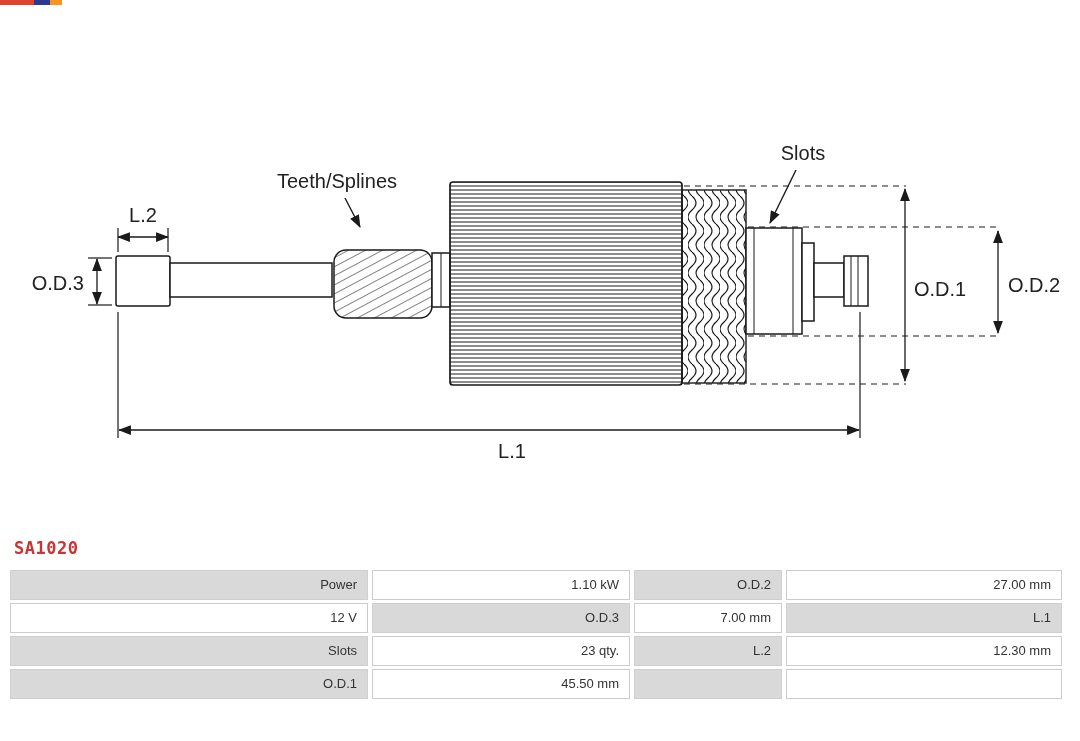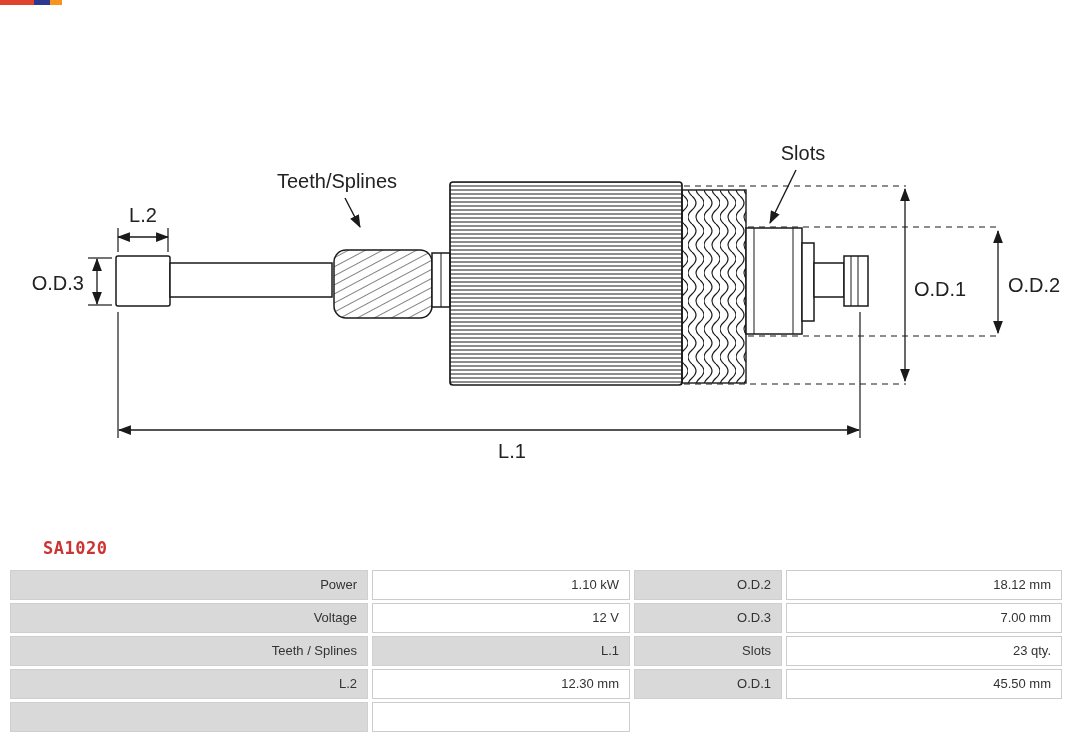--- a/index.html
+++ b/index.html
@@ -13,21 +13,21 @@
   .logo-b { width:16px; background:#2b3990; }
   .logo-c { width:12px; background:#f7941d; }
 
   .diagram { position:absolute; top:0; left:0; width:1080px; height:520px; }
   .diagram svg { display:block; }
   .diagram text { font-family:"Liberation Sans", sans-serif; font-size:20px; fill:#222; }
 
   .part-number {
     position:absolute; left:14px; top:538px;
     font-family:"DejaVu Sans Mono", monospace;
-    font-size:17px; font-weight:700; letter-spacing:0.5px; color:#cc3333;margin-left:29px;
+    font-size:17px; font-weight:700; letter-spacing:0.5px; color:#cc3333;
   }
 
   .spec-table {
     position:absolute; left:10px; top:570px; width:1052px;
     display:grid; grid-template-columns:358px 258px 148px 276px;
     grid-auto-rows:30px; gap:3px 4px;
   }
   .cell {
     box-sizing:border-box; height:30px; line-height:28px;
     font-size:13px; color:#333; text-align:right; padding:0 10px 0 4px;
@@ -124,28 +124,26 @@
     </svg>
   </div>
 
   <div class="part-number">SA1020</div>
 
   <div class="spec-table">
 
     <div class="cell label">Power</div>
     <div class="cell value">1.10 kW</div>
     <div class="cell label">O.D.2</div>
-    <div class="cell value">18.12 mm</div>
+    <div class="cell value">27.00 mm</div>
 
-    <div class="cell label">Voltage</div>
     <div class="cell value">12 V</div>
     <div class="cell label">O.D.3</div>
     <div class="cell value">7.00 mm</div>
 
-    <div class="cell label">Teeth / Splines</div>
     <div class="cell label">L.1</div>
 
     <div class="cell label">Slots</div>
     <div class="cell value">23 qty.</div>
     <div class="cell label">L.2</div>
     <div class="cell value">12.30 mm</div>
 
     <div class="cell label">O.D.1</div>
     <div class="cell value">45.50 mm</div>
     <div class="cell label"></div>

